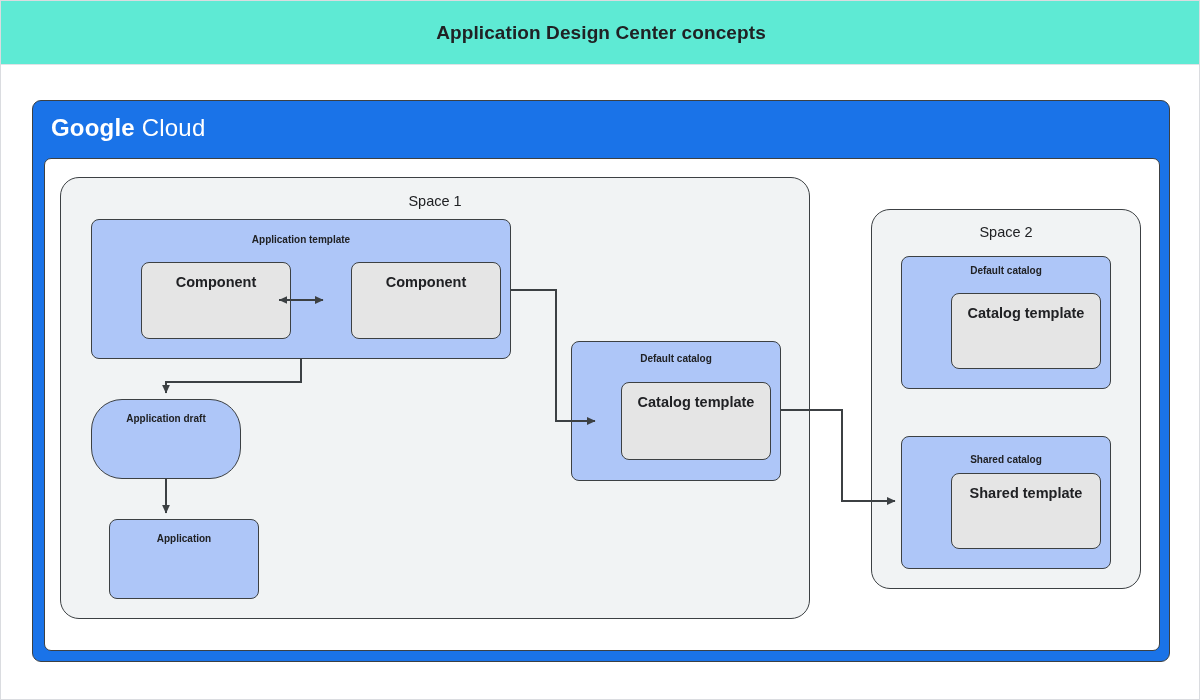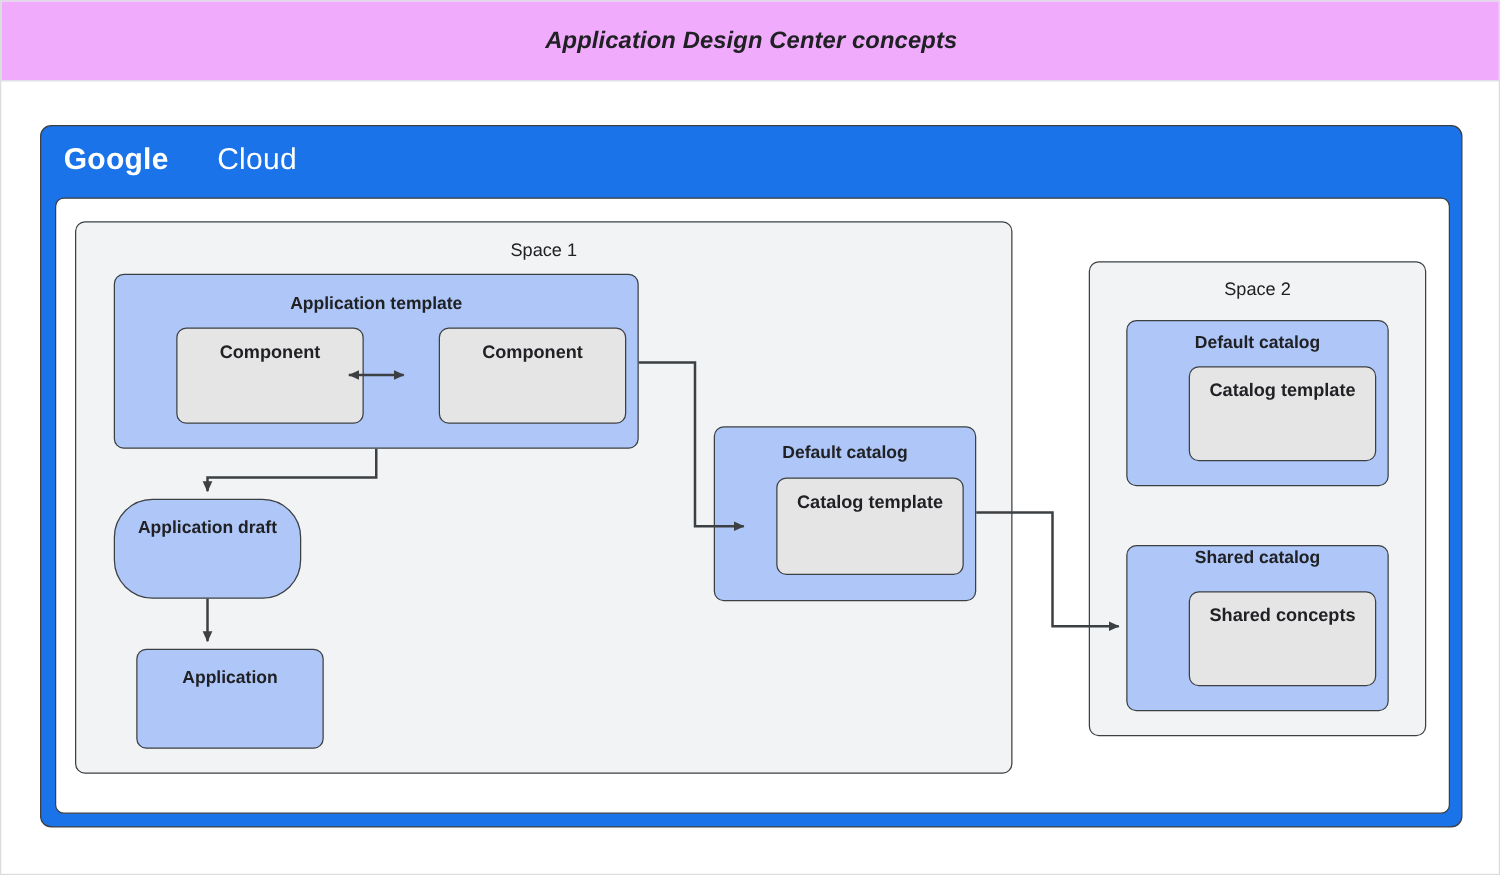--- a/index.html
+++ b/index.html
@@ -21,27 +21,26 @@
     border: 1px solid #dadce0;
   }
 
   
   .header {
     position: absolute;
     left: 0;
     top: 0;
     width: 1200px;
     height: 64px;
-    background: #f0abfc;
+    background: #5eead4;
     border-bottom: 1px solid #dfe3e6;
     box-sizing: border-box;
     display: flex;
     align-items: center;
     justify-content: center;
-    font-style: italic;
   }
   .header-title {
     font-size: 19px;
     font-weight: bold;
     color: #202124;
     letter-spacing: .1px;
   }
 
   
   .cloud-frame {
@@ -58,40 +57,40 @@
   .cloud-logo {
     position: absolute;
     left: 18px;
     top: 13px;
     font-size: 24px;
     color: #ffffff;
     letter-spacing: .2px;
     white-space: nowrap;
   }
   .cloud-logo .g-word { font-weight: 700; }
-  .cloud-logo .c-word { font-weight: 300; margin-left: 32px; }
+  .cloud-logo .c-word { font-weight: 300; }
 
   .cloud-inner {
     position: absolute;
     left: 11px;
     top: 57px;
     width: 1116px;
     height: 493px;
     background: #ffffff;
     border: 1.6px solid #3c4043;
     border-radius: 7px;
     box-sizing: border-box;
   }
 
   
   .space {
     position: absolute;
     background: #f1f3f4;
     border: 1.6px solid #3c4043;
-    border-radius: 8px;
+    border-radius: 19px;
     box-sizing: border-box;
     padding-left: 12px;
   }
   .space-label {
     position: absolute;
     left: 0;
     width: 100%;
     text-align: center;
     font-size: 14.5px;
     font-weight: 500;
@@ -108,21 +107,21 @@
     background: #aec6f8;
     border: 1.6px solid #3c4043;
     border-radius: 8px;
     box-sizing: border-box;
   }
   .bluebox > .box-label {
     position: absolute;
     left: 0;
     width: 100%;
     text-align: center;
-    font-size: 14px;
+    font-size: 10px;
     font-weight: bold;
     color: #202124;
   }
 
   
   .graybox {
     position: absolute;
     background: #e5e5e5;
     border: 1.6px solid #3c4043;
     border-radius: 8px;
@@ -158,21 +157,21 @@
   #default-catalog-1 > .box-label { top: 11px; }
   #catalog-template-1 { left: 600px; top: 381px; width: 150px; height: 78px; }
   #catalog-template-1 > .box-label { top: 11px; }
 
   #default-catalog-2 { left: 900px; top: 255px; width: 210px; height: 133px; }
   #default-catalog-2 > .box-label { top: 8px; }
   #catalog-template-2 { left: 930px; top: 292px; width: 150px; height: 76px; }
   #catalog-template-2 > .box-label { top: 11px; }
 
   #shared-catalog { left: 900px; top: 435px; width: 210px; height: 133px; }
-  #shared-catalog > .box-label { top: 0; }
+  #shared-catalog > .box-label { top: 17px; }
   #shared-template { left: 930px; top: 472px; width: 150px; height: 76px; }
   #shared-template > .box-label { top: 11px; }
 
   
   #connectors {
     position: absolute;
     left: 0;
     top: 0;
     width: 1200px;
     height: 700px;
@@ -232,21 +231,21 @@
     <div class="box-label">Default catalog</div>
   </div>
   <div class="graybox" id="catalog-template-2">
     <div class="box-label">Catalog template</div>
   </div>
 
   <div class="bluebox" id="shared-catalog">
     <div class="box-label">Shared catalog</div>
   </div>
   <div class="graybox" id="shared-template">
-    <div class="box-label">Shared concepts</div>
+    <div class="box-label">Shared template</div>
   </div>
 
   <svg id="connectors" viewBox="0 0 1200 700" xmlns="http://www.w3.org/2000/svg">
     <defs>
       <marker id="arrow-end" markerWidth="9" markerHeight="9" refX="8" refY="4.5" orient="auto" markerUnits="userSpaceOnUse">
         <path d="M0,0.6 L8.6,4.5 L0,8.4 z" fill="#3c4043"></path>
       </marker>
       <marker id="arrow-start" markerWidth="9" markerHeight="9" refX="0.6" refY="4.5" orient="auto" markerUnits="userSpaceOnUse">
         <path d="M9,0.6 L0.4,4.5 L9,8.4 z" fill="#3c4043"></path>
       </marker>

